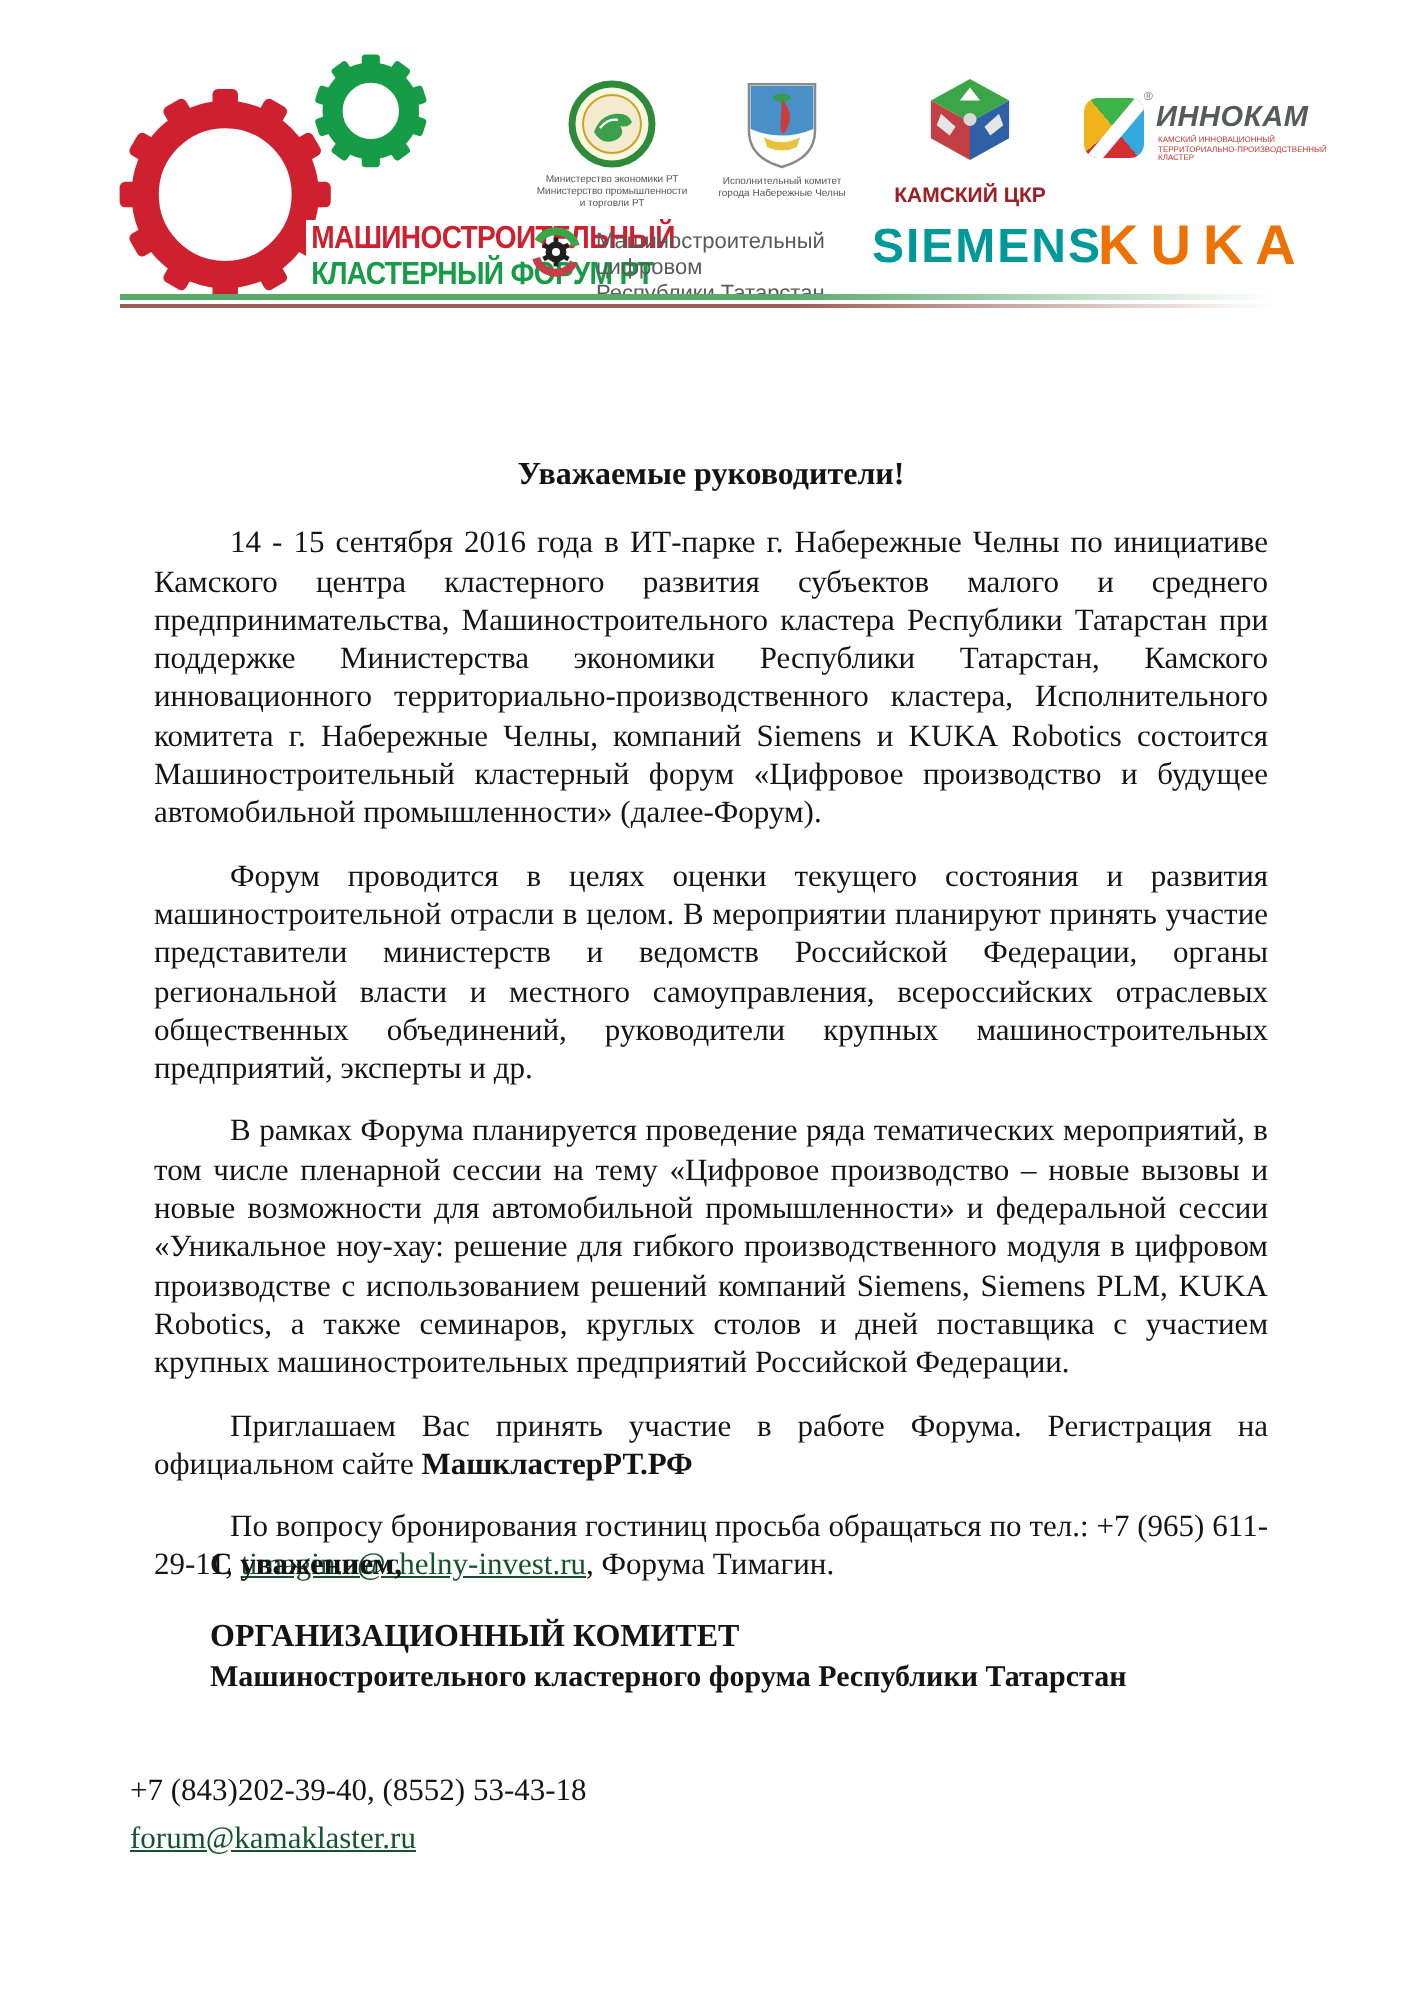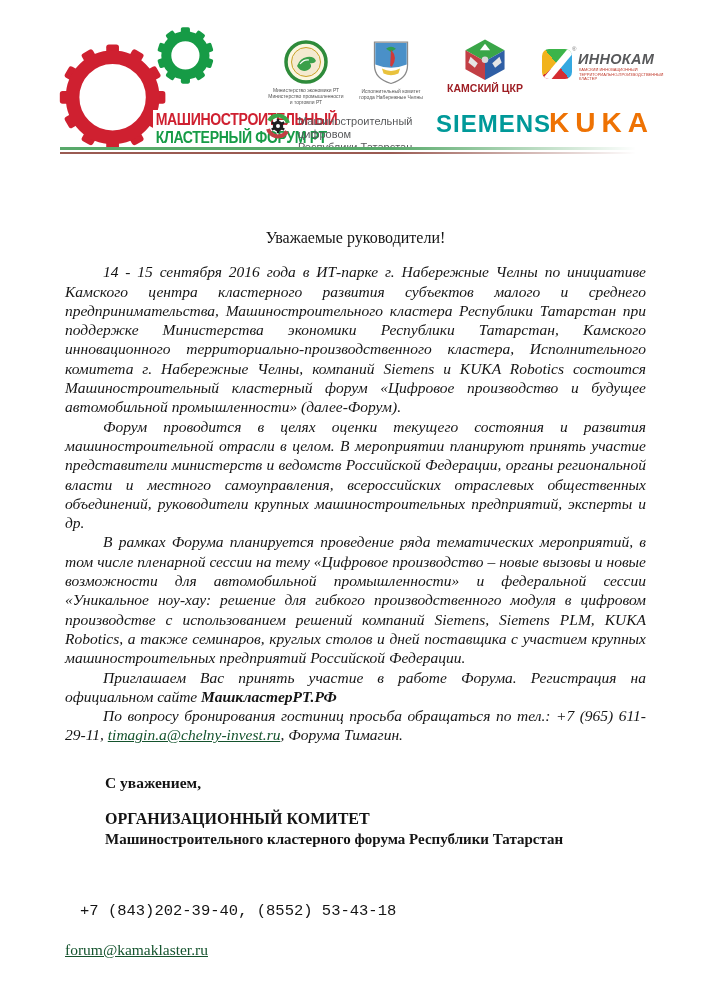--- a/index.html
+++ b/index.html
@@ -19,21 +19,21 @@
   .ministry svg{display:block;margin:0 auto;}
   .tiny-cap{font-family:"Liberation Sans",sans-serif;font-size:5px;line-height:6px;color:#555;
         white-space:pre-line;margin-top:3px;}
 
   .city{position:absolute;left:345px;top:39px;width:92px;text-align:center;}
   .city svg{display:block;margin:0 auto;}
 
   .kamsky{position:absolute;left:445px;top:38px;width:80px;text-align:center;}
   .kamsky svg{display:block;margin:0 auto;}
   .kamsky-label{font-family:"Liberation Sans",sans-serif;font-weight:bold;font-size:10.5px;
-        color:#9e1e24;margin-top:2px;white-space:nowrap;}
+        color:#9e1e24;margin-top:12px;white-space:nowrap;}
 
   .innokam{position:absolute;left:542px;top:46px;}
   .innokam-icon{position:absolute;left:0;top:3px;width:30px;height:30px;border-radius:7px;overflow:hidden;
         background:conic-gradient(from -40deg,#3cb44a 0 25%,#35a8e0 25% 50%,#d42d32 50% 75%,#f1b31c 75% 100%);}
   .innokam-slash{position:absolute;left:45%;top:-20%;width:22%;height:140%;background:#fff;transform:rotate(40deg);}
   .innokam-r{position:absolute;left:30px;top:0;font-family:"Liberation Sans",sans-serif;font-size:6px;color:#777;}
   .innokam-name{position:absolute;left:36px;top:5px;font-family:"Liberation Sans",sans-serif;
         font-style:italic;font-weight:900;font-size:14.5px;color:#58595b;letter-spacing:0.3px;white-space:nowrap;}
   .innokam-cap{position:absolute;left:37px;top:22px;font-family:"Liberation Sans",sans-serif;
         font-size:4px;line-height:4.5px;color:#c0392b;white-space:pre-line;width:90px;text-align:left;}
@@ -51,35 +51,35 @@
   .divider{position:absolute;left:60px;top:147px;width:600px;height:8px;}
   .div-green{height:2.5px;background:#58a96a;}
   .div-white{height:2px;background:#fff;}
   .div-red{height:2.5px;background:#9a5b52;}
   .div-fade{position:absolute;left:0;top:0;width:100%;height:100%;
         background:linear-gradient(to right,rgba(255,255,255,0) 55%,#fff 96%);}
 
   
   .letter{position:absolute;left:65px;top:228px;width:581px;font-size:15.5px;line-height:19.3px;
         text-align:justify;}
-  .salutation{text-align:center;font-weight:normal;font-size:16px;margin:0 0 15px 0;}
-  .para{margin:0;text-indent:38px;font-style:italic;}
+  .salutation{text-align:center;font-weight:bold;font-size:16px;margin:0 0 15px 0;}
+  .para{margin:12px;text-indent:38px;}
   .inline-bold{font-weight:bold;}
   .email-link{color:#14532d;text-decoration:underline;cursor:pointer;}
 
   
   .sig{position:absolute;left:65px;top:773px;width:581px;padding-left:40px;box-sizing:border-box;
         font-size:15.5px;line-height:19px;}
   .sig-closing{font-weight:bold;margin:0;}
   .sig-committee{font-weight:bold;font-size:16px;margin:17px 0 0 0;}
   .sig-org{font-weight:bold;font-size:15px;margin:2px 0 0 0;}
 
   
   .foot{position:absolute;left:65px;top:884px;font-size:15.5px;line-height:24px;}
-  .foot-phones{margin:15px;font-family:Liberation Mono, monospace;}
+  .foot-phones{margin:0;}
 </style>
 </head>
 <body>
 
 <div class="page">
 
   <div class="hdr">
 
     <div class="logo-forum">
       <svg width="182" height="128" viewBox="0 0 200 140">

